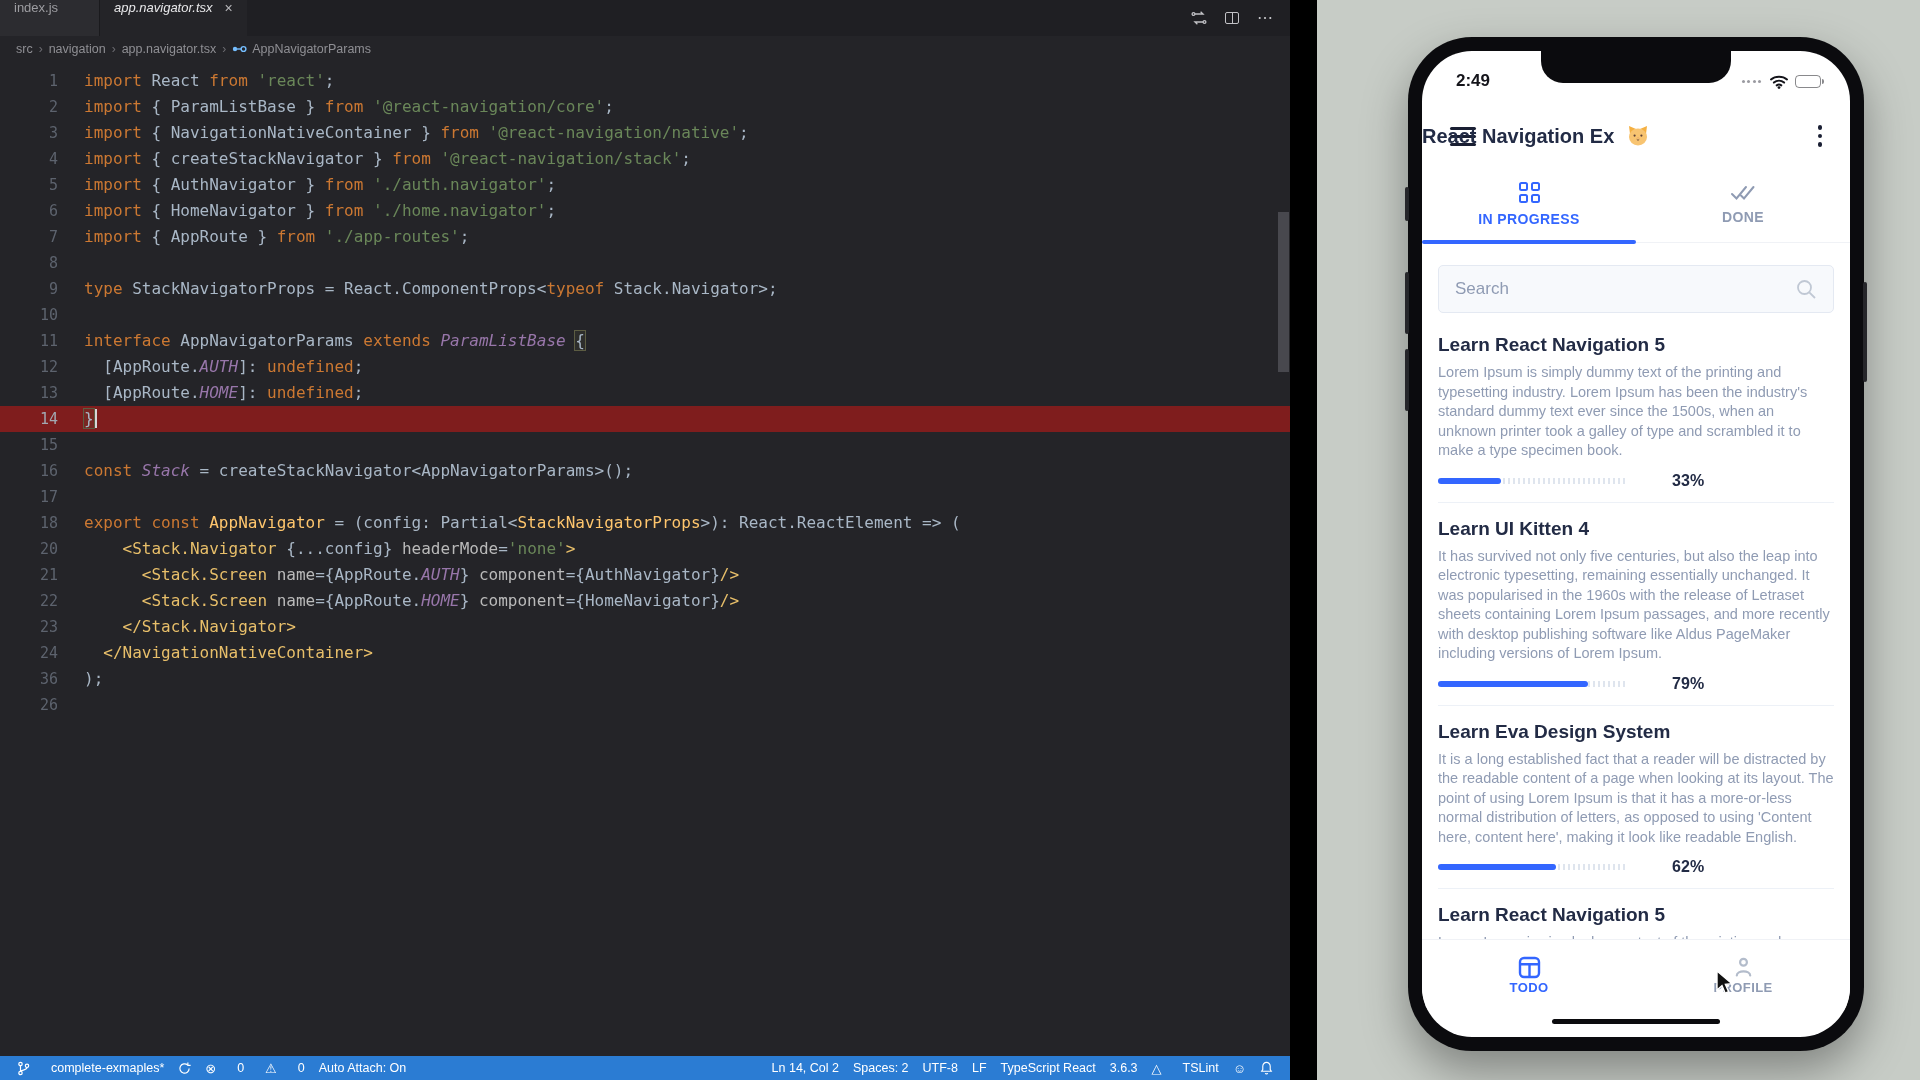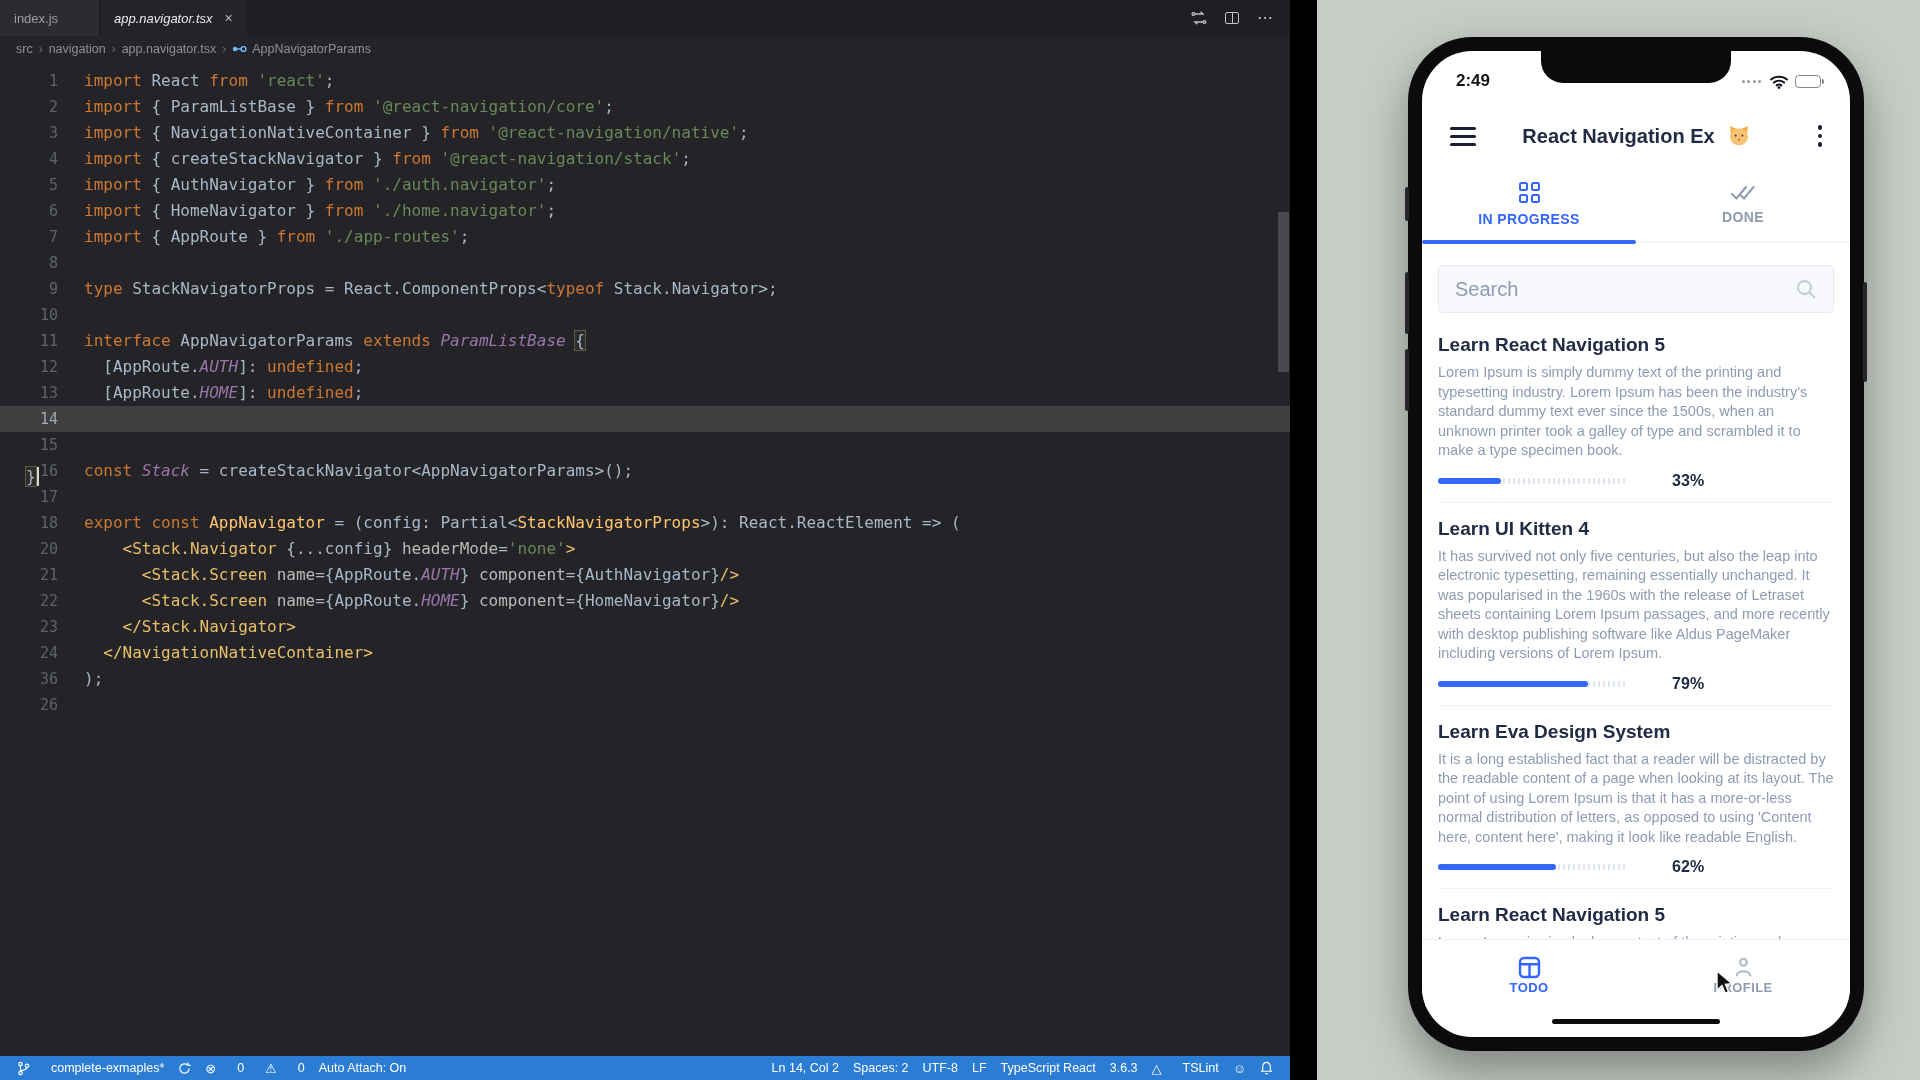--- a/index.html
+++ b/index.html
@@ -8,41 +8,41 @@
     --kw:#CC7832; --str:#6A8759; --def:#A9B7C6; --const:#9876AA; --tag:#E8BF6A; --attr:#BABABA; --fn:#FFC66D;
     --accent:#3366FF; --muted:#8F9BB3; --dark:#222B45;
   }
   *{box-sizing:border-box; margin:0; padding:0;}
   html,body{width:1920px;height:1080px;overflow:hidden;background:#000;}
   body{font-family:"Liberation Sans",sans-serif; position:relative;}
 
   
   .vscode{position:absolute;left:0;top:0;width:1290px;height:1080px;background:var(--editor-bg);}
   .tabbar{height:36px;background:var(--strip-bg);display:flex;align-items:stretch;font-size:13px;color:#9d9da1;}
-  .tab{display:flex;align-items:center;gap:8px;padding:0 14px;min-width:100px;}
+  .tab{display:flex;align-items:flex-start;gap:8px;padding:0 14px;min-width:100px;}
   .tab.inactive{background:var(--tab-inactive);border-right:1px solid #1a1a1d;}
   .tab.active{background:var(--editor-bg);color:#e8e8ea;font-style:italic;}
   .tab .close{font-style:normal;color:#b9b9bd;font-size:14px;margin-left:4px;}
   .tab-spacer{flex:1;}
   .tab-actions{display:flex;align-items:center;gap:18px;padding:0 16px;color:#c2c2c6;}
   .tab-actions svg{display:block;}
   .split-icon{width:14px;height:12px;border:1.4px solid #c2c2c6;border-radius:2px;position:relative;}
   .split-icon::after{content:"";position:absolute;left:50%;top:0;bottom:0;width:1.4px;background:#c2c2c6;}
   .more-dots{font-size:16px;letter-spacing:1px;line-height:10px;}
 
   .breadcrumbs{height:26px;display:flex;align-items:center;gap:6px;padding:0 16px;font-size:12.5px;color:#8f8f94;background:var(--editor-bg);}
   .crumb{cursor:default;}
   .crumb-sep{color:#6c6c71;font-size:12px;}
   .crumb-symbol{display:flex;align-items:center;gap:5px;}
 
   .code-area{position:relative;height:994px;padding-top:6px;font-family:"DejaVu Sans Mono",monospace;font-size:16px;line-height:26px;}
   .code-line{display:flex;height:26px;white-space:pre;}
   .code-line .ln{width:58px;text-align:right;color:#5d636e;font-size:15px;flex:0 0 58px;}
   .code-line .lt{margin-left:26px;}
-  .code-line.active{background:#404040;flex-direction:column;}
+  .code-line.active{background:#7f1d1d;}
   .code-line.active .ln{color:#a2a8b1;}
   .tk-k{color:var(--kw);} .tk-s{color:var(--str);} .tk-d{color:var(--def);}
   .tk-p{color:var(--const);font-style:italic;} .tk-t{color:var(--tag);} .tk-a{color:var(--attr);} .tk-f{color:var(--fn);}
   .tk-bh{color:var(--def);border:1px solid #5c5c42;background:rgba(90,90,60,.18);margin:0 -1px;}
   .tk-cursor{display:inline-block;width:2px;height:19px;background:#d7d7d7;vertical-align:-4px;margin-left:1px;}
   .scrollbar{position:absolute;top:0;right:0;width:14px;height:100%;}
   .scrollbar .thumb{position:absolute;top:150px;right:1px;width:11px;height:160px;background:rgba(140,140,150,.35);}
 
   .statusbar{position:absolute;left:0;bottom:0;width:1290px;height:24px;background:var(--statusbar);color:#fff;display:flex;align-items:center;font-size:12.5px;padding:0 10px;}
   .sb-item{display:flex;align-items:center;gap:21px;padding:0 7px;height:100%;}
@@ -67,33 +67,33 @@
   .cell-dots{display:flex;gap:2.5px;margin-right:2px;}
   .cell-dots i{width:3px;height:3px;border-radius:50%;background:#9a9aa0;}
   .battery{display:flex;align-items:center;}
   .battery .shell{width:26px;height:13px;border:1.3px solid rgba(20,20,26,.5);border-radius:4px;padding:1.5px;}
   .battery .level{width:38%;height:100%;background:#14141a;border-radius:1.5px;}
   .battery .tip{width:1.6px;height:5px;background:rgba(20,20,26,.5);border-radius:0 2px 2px 0;margin-left:1px;}
 
   .p-header{height:62px;display:flex;align-items:center;padding:0 28px;position:relative;}
   .hamburger{width:26px;display:flex;flex-direction:column;gap:5px;}
   .hamburger i{height:3px;background:#1a1f33;border-radius:2px;}
-  .p-title{position:absolute;left:0;right:0;text-align:center;font-size:20px;font-weight:bold;color:var(--dark);display:flex;justify-content:center;align-items:center;gap:13px;}
+  .p-title{position:absolute;left:0;right:0;text-align:center;font-size:20px;font-weight:bold;color:var(--dark);display:flex;justify-content:flex-start;align-items:center;gap:13px;}
   .kebab{margin-left:auto;display:flex;flex-direction:column;gap:4px;z-index:2;}
   .kebab i{width:4.5px;height:4.5px;border-radius:50%;background:#1a1f33;}
 
   .p-tabs{height:76px;display:flex;position:relative;border-bottom:1px solid #f0f2f6;}
   .p-tab{flex:1;display:flex;flex-direction:column;align-items:center;justify-content:center;gap:8px;font-size:14px;font-weight:bold;letter-spacing:.4px;color:var(--muted);}
   .p-tab.active{color:var(--accent);}
   .grid-icon{display:grid;grid-template-columns:9px 9px;grid-template-rows:9px 9px;gap:3px;}
   .grid-icon i{border:2.6px solid var(--accent);border-radius:2.5px;}
   .tab-underline{position:absolute;bottom:-2px;left:0;width:50%;height:4px;background:var(--accent);border-radius:2px;}
 
   .p-search{margin:22px 16px 4px;height:48px;background:#F7F9FC;border:1px solid #E4E9F2;border-radius:5px;display:flex;align-items:center;padding:0 16px;}
-  .p-search .ph{color:var(--muted);font-size:20px;flex:1;}
+  .p-search .ph{color:var(--muted);font-size:17px;flex:1;}
 
   .p-list{flex:1;overflow:hidden;padding:2px 16px 0;}
   .card{padding:15px 0 12px;border-bottom:1px solid #EDF1F7;}
   .card:last-child{border-bottom:none;}
   .card-title{font-size:19px;font-weight:bold;color:var(--dark);margin-bottom:7px;}
   .card-desc{font-size:14.5px;line-height:19.5px;color:var(--muted);}
   .progress-row{display:flex;align-items:center;margin-top:11px;}
   .track{width:48%;height:6px;border-radius:3px;background-image:repeating-linear-gradient(90deg,#dfe5ee 0 2px,rgba(0,0,0,0) 2px 5px);position:relative;}
   .fill{position:absolute;left:0;top:0;height:6px;border-radius:3px;background:var(--accent);}
   .pct{margin-left:44px;font-size:16px;font-weight:bold;color:var(--dark);}

